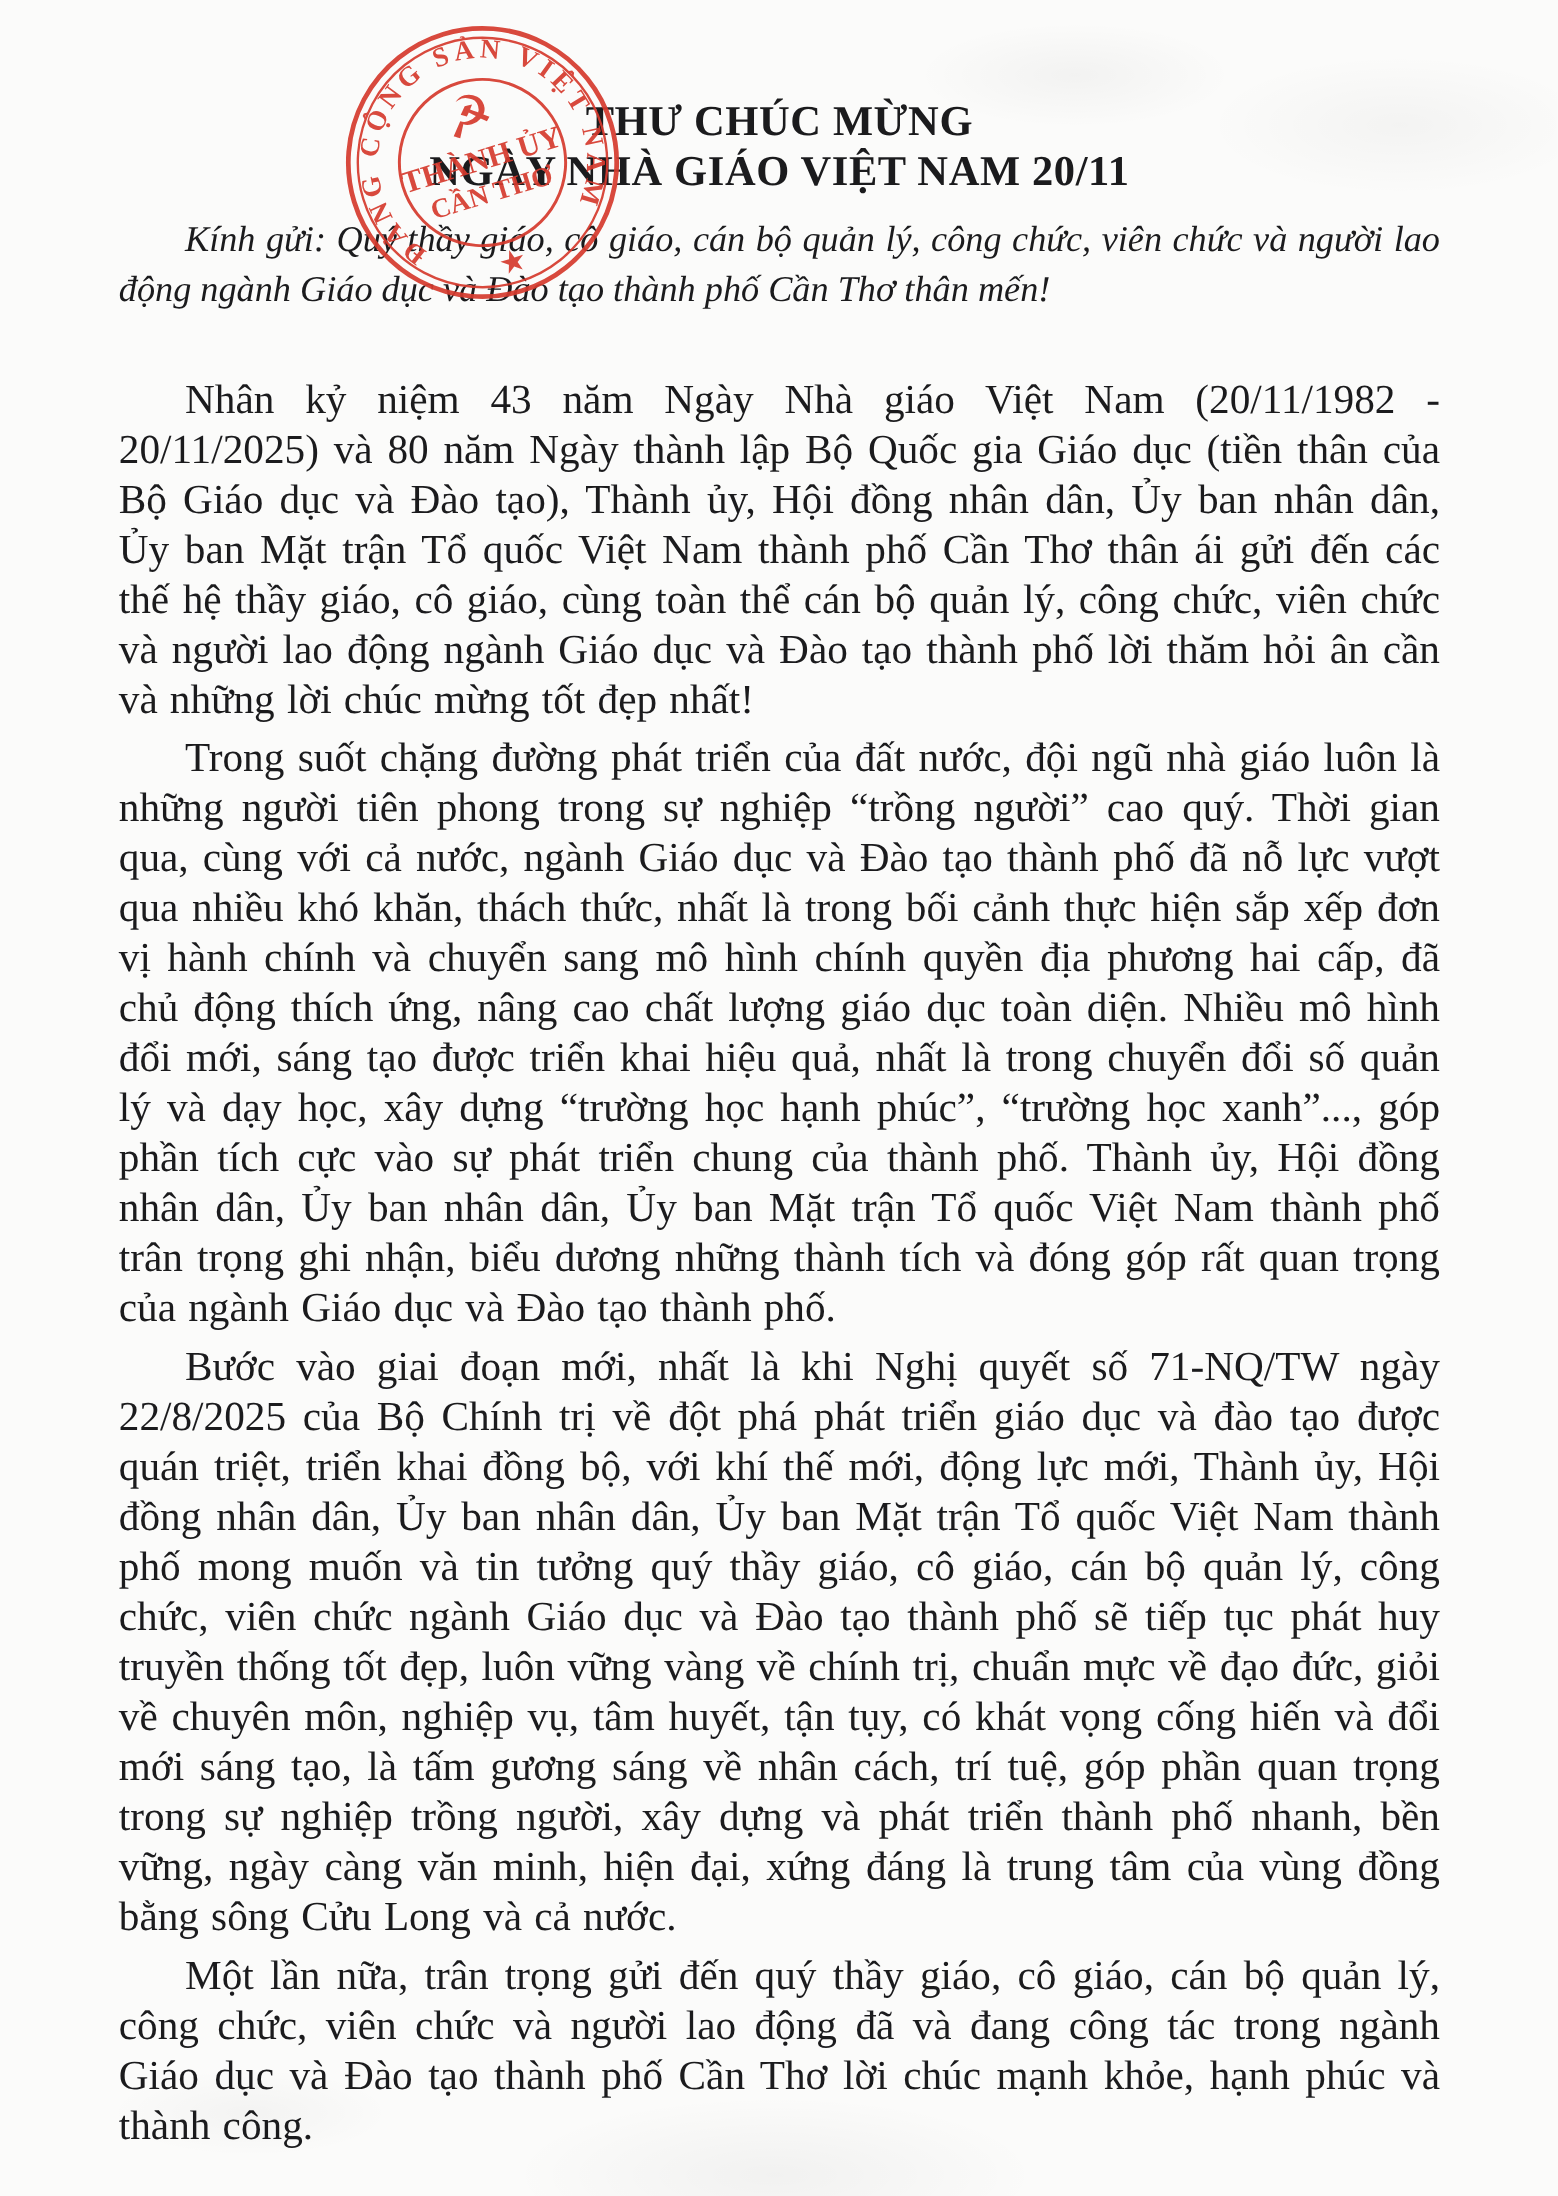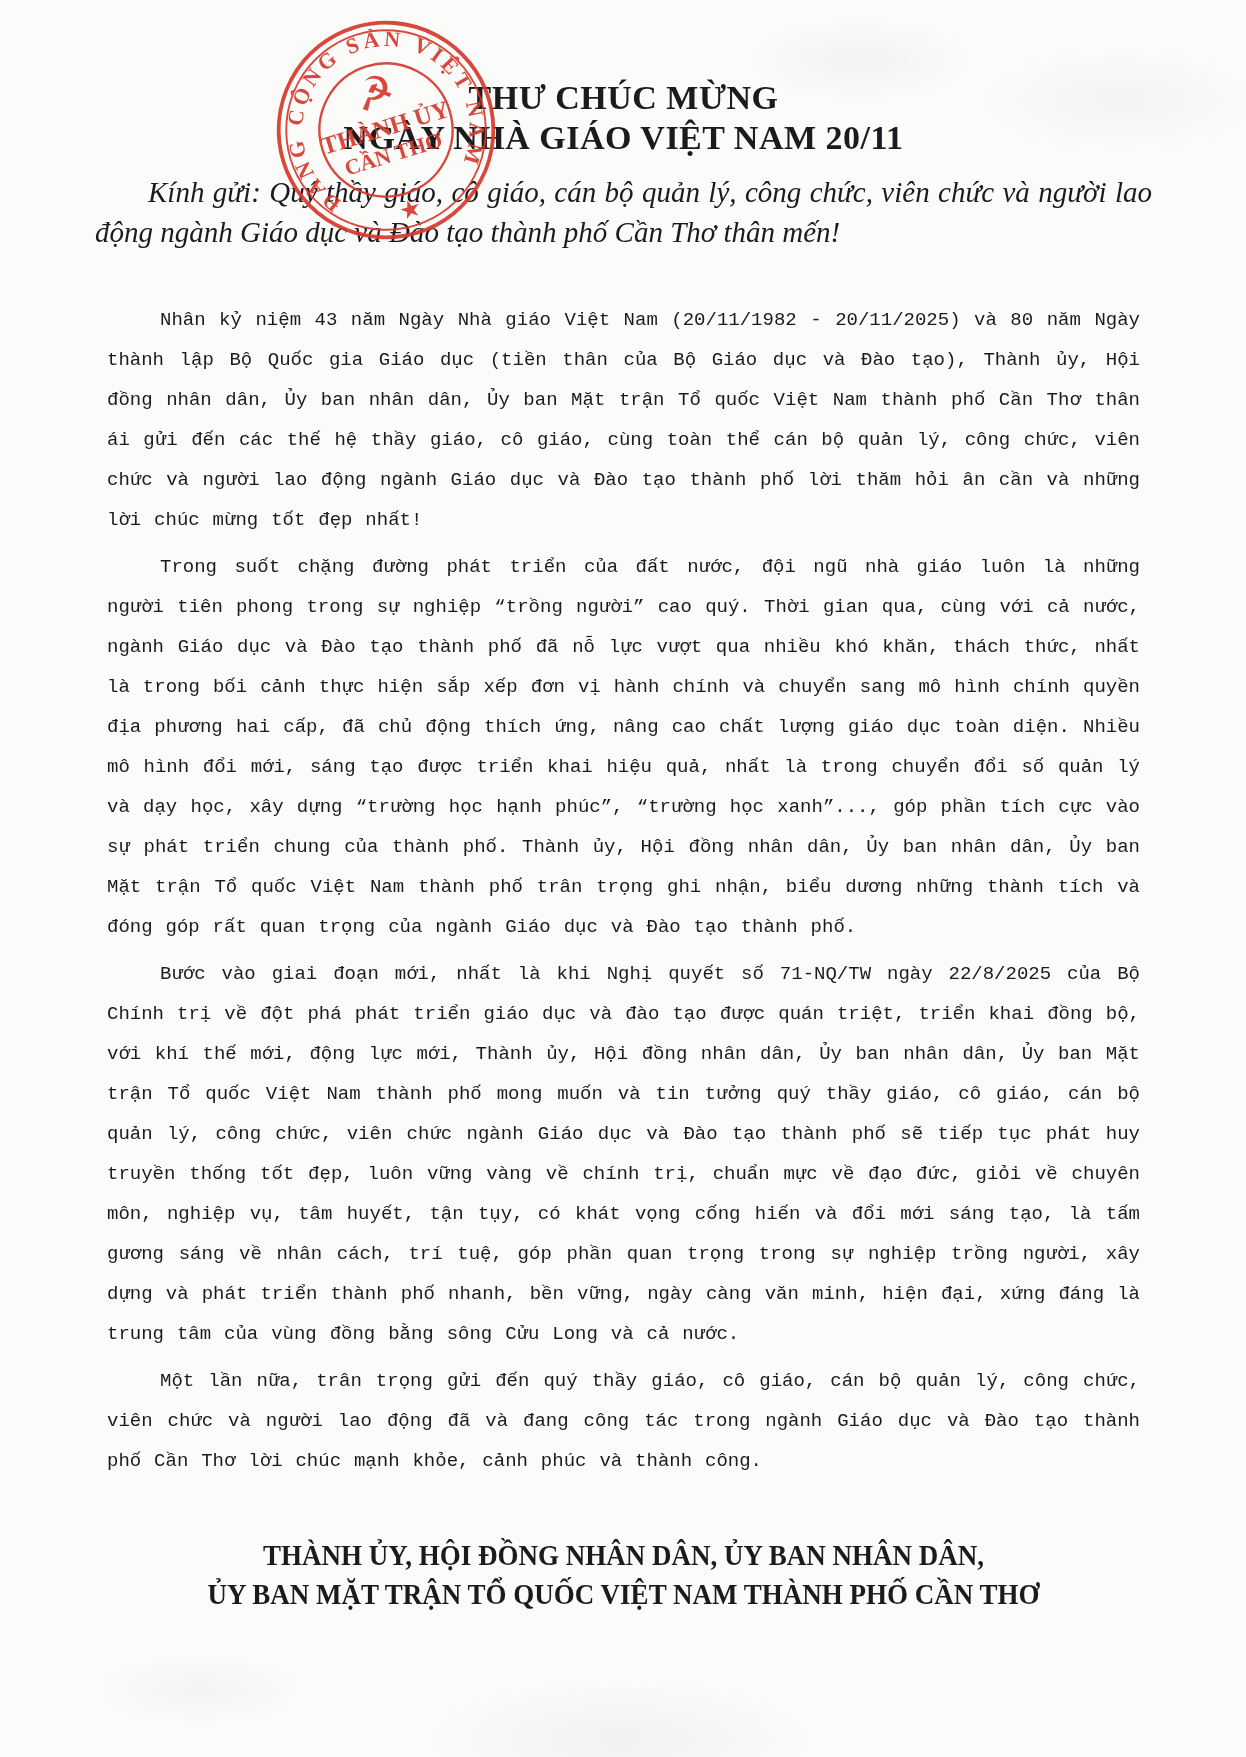--- a/index.html
+++ b/index.html
@@ -81,27 +81,26 @@
   }
   .greeting{
     margin:14px 0 0 0;
     font-style:italic;
     font-size:29px;
     line-height:40px;
     text-align:justify;
     text-indent:53px;
   }
   .body-para{
-    margin:7px 12px;
-    font-size:19px;
+    margin:7px 0;
+    font-size:33px;
     line-height:40px;
     text-align:justify;
     text-indent:53px;
     word-spacing:1.5px;
-    font-family:Liberation Mono, monospace;
   }
   .body-para.first{margin-top:48px;}
   .signature{
     margin-top:54px;
     text-align:center;
     font-weight:bold;
     font-size:30px;
     line-height:39px;
     transform:scaleX(.9);
     transform-origin:50% 50%;
@@ -134,20 +133,20 @@
   <header class="title-block">
     <h1>THƯ CHÚC MỪNG</h1>
     <h1>NGÀY NHÀ GIÁO VIỆT NAM 20/11</h1>
   </header>
 
   <p class="greeting">Kính gửi: Quý thầy giáo, cô giáo, cán bộ quản lý, công chức, viên chức và người lao động ngành Giáo dục và Đào tạo thành phố Cần Thơ thân mến!</p>
 
   <p class="body-para first">Nhân kỷ niệm 43 năm Ngày Nhà giáo Việt Nam (20/11/1982 - 20/11/2025) và 80 năm Ngày thành lập Bộ Quốc gia Giáo dục (tiền thân của Bộ Giáo dục và Đào tạo), Thành ủy, Hội đồng nhân dân, Ủy ban nhân dân, Ủy ban Mặt trận Tổ quốc Việt Nam thành phố Cần Thơ thân ái gửi đến các thế hệ thầy giáo, cô giáo, cùng toàn thể cán bộ quản lý, công chức, viên chức và người lao động ngành Giáo dục và Đào tạo thành phố lời thăm hỏi ân cần và những lời chúc mừng tốt đẹp nhất!</p>
   <p class="body-para">Trong suốt chặng đường phát triển của đất nước, đội ngũ nhà giáo luôn là những người tiên phong trong sự nghiệp “trồng người” cao quý. Thời gian qua, cùng với cả nước, ngành Giáo dục và Đào tạo thành phố đã nỗ lực vượt qua nhiều khó khăn, thách thức, nhất là trong bối cảnh thực hiện sắp xếp đơn vị hành chính và chuyển sang mô hình chính quyền địa phương hai cấp, đã chủ động thích ứng, nâng cao chất lượng giáo dục toàn diện. Nhiều mô hình đổi mới, sáng tạo được triển khai hiệu quả, nhất là trong chuyển đổi số quản lý và dạy học, xây dựng “trường học hạnh phúc”, “trường học xanh”..., góp phần tích cực vào sự phát triển chung của thành phố. Thành ủy, Hội đồng nhân dân, Ủy ban nhân dân, Ủy ban Mặt trận Tổ quốc Việt Nam thành phố trân trọng ghi nhận, biểu dương những thành tích và đóng góp rất quan trọng của ngành Giáo dục và Đào tạo thành phố.</p>
   <p class="body-para">Bước vào giai đoạn mới, nhất là khi Nghị quyết số 71-NQ/TW ngày 22/8/2025 của Bộ Chính trị về đột phá phát triển giáo dục và đào tạo được quán triệt, triển khai đồng bộ, với khí thế mới, động lực mới, Thành ủy, Hội đồng nhân dân, Ủy ban nhân dân, Ủy ban Mặt trận Tổ quốc Việt Nam thành phố mong muốn và tin tưởng quý thầy giáo, cô giáo, cán bộ quản lý, công chức, viên chức ngành Giáo dục và Đào tạo thành phố sẽ tiếp tục phát huy truyền thống tốt đẹp, luôn vững vàng về chính trị, chuẩn mực về đạo đức, giỏi về chuyên môn, nghiệp vụ, tâm huyết, tận tụy, có khát vọng cống hiến và đổi mới sáng tạo, là tấm gương sáng về nhân cách, trí tuệ, góp phần quan trọng trong sự nghiệp trồng người, xây dựng và phát triển thành phố nhanh, bền vững, ngày càng văn minh, hiện đại, xứng đáng là trung tâm của vùng đồng bằng sông Cửu Long và cả nước.</p>
-  <p class="body-para">Một lần nữa, trân trọng gửi đến quý thầy giáo, cô giáo, cán bộ quản lý, công chức, viên chức và người lao động đã và đang công tác trong ngành Giáo dục và Đào tạo thành phố Cần Thơ lời chúc mạnh khỏe, cảnh phúc và thành công.</p>
+  <p class="body-para">Một lần nữa, trân trọng gửi đến quý thầy giáo, cô giáo, cán bộ quản lý, công chức, viên chức và người lao động đã và đang công tác trong ngành Giáo dục và Đào tạo thành phố Cần Thơ lời chúc mạnh khỏe, hạnh phúc và thành công.</p>
 
   <footer class="signature">
     <div>THÀNH ỦY, HỘI ĐỒNG NHÂN DÂN, ỦY BAN NHÂN DÂN,</div>
     <div>ỦY BAN MẶT TRẬN TỔ QUỐC VIỆT NAM THÀNH PHỐ CẦN THƠ</div>
   </footer>
 
 </div>
 
 </body></html>

